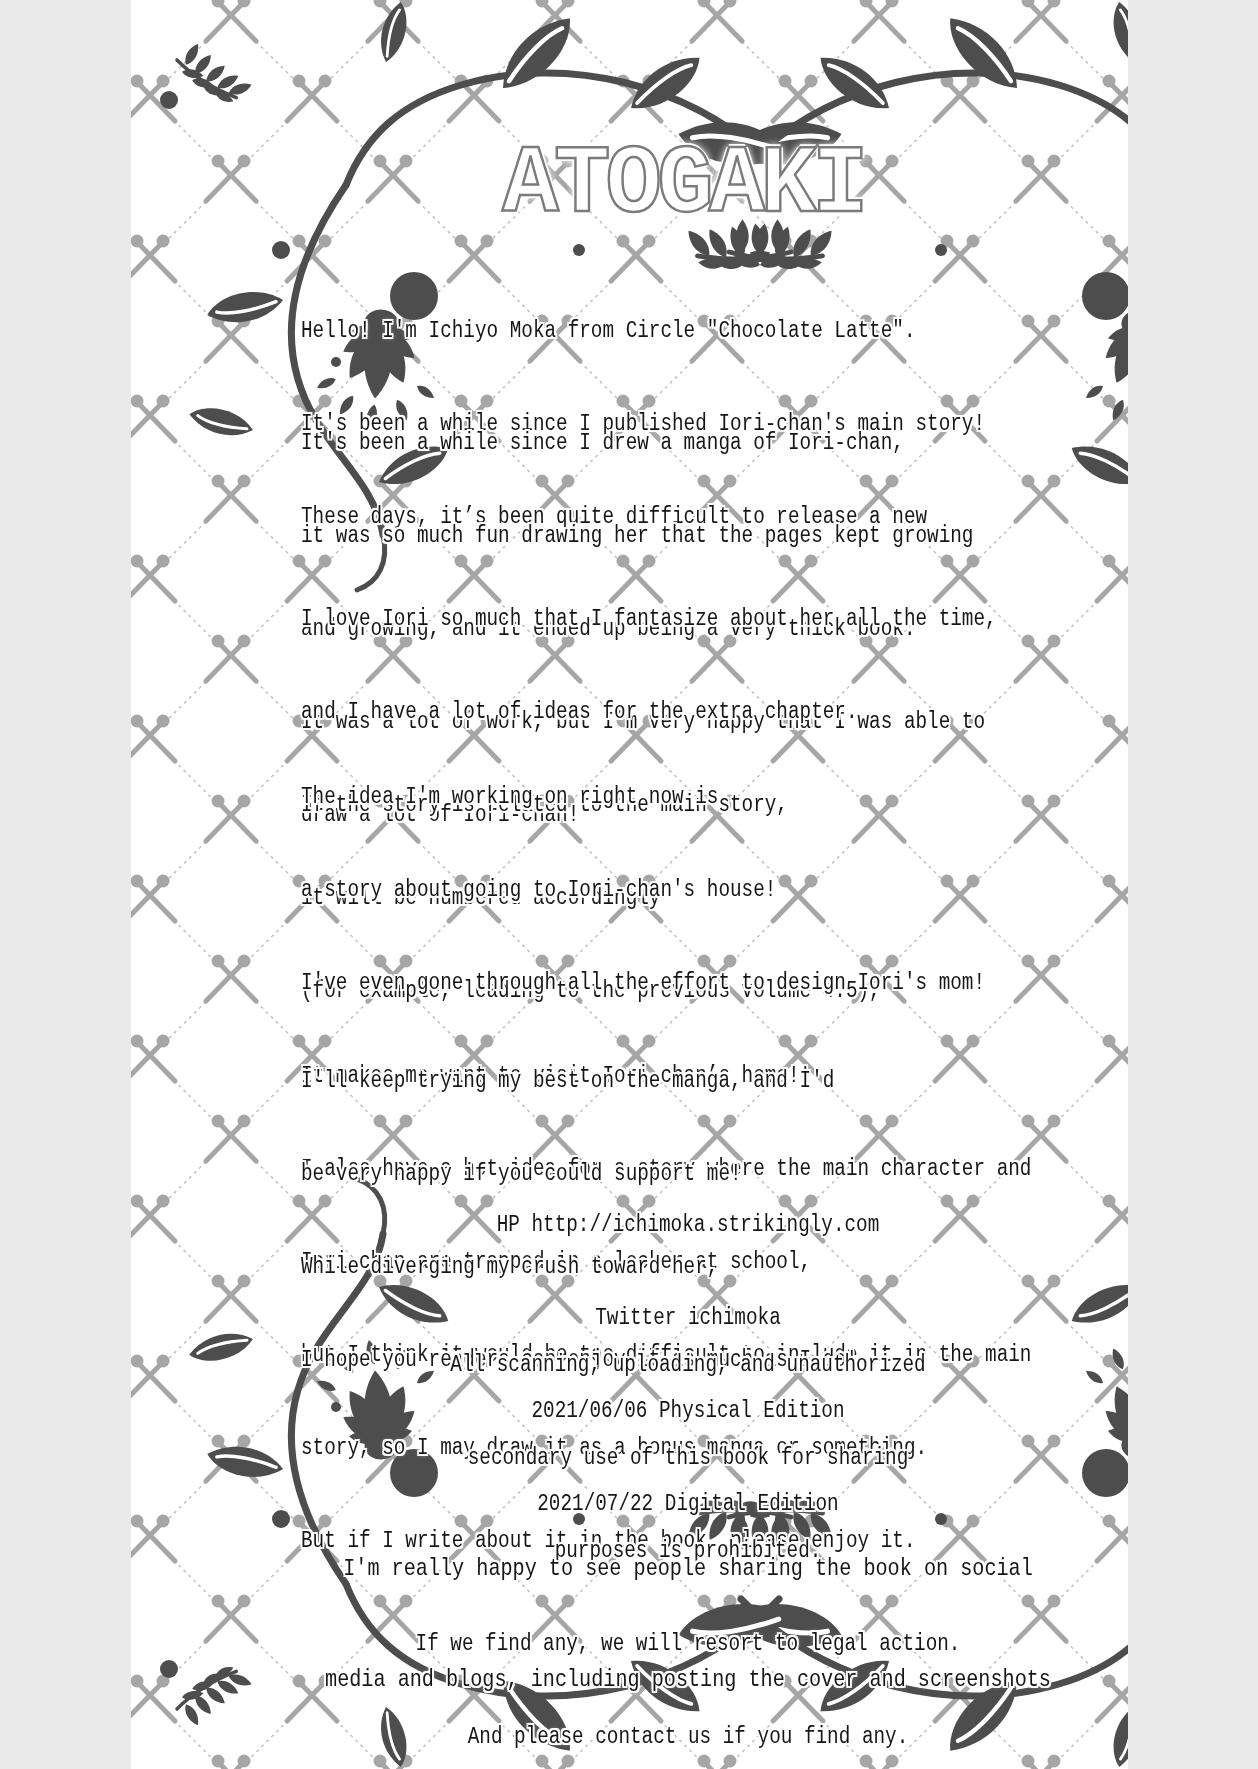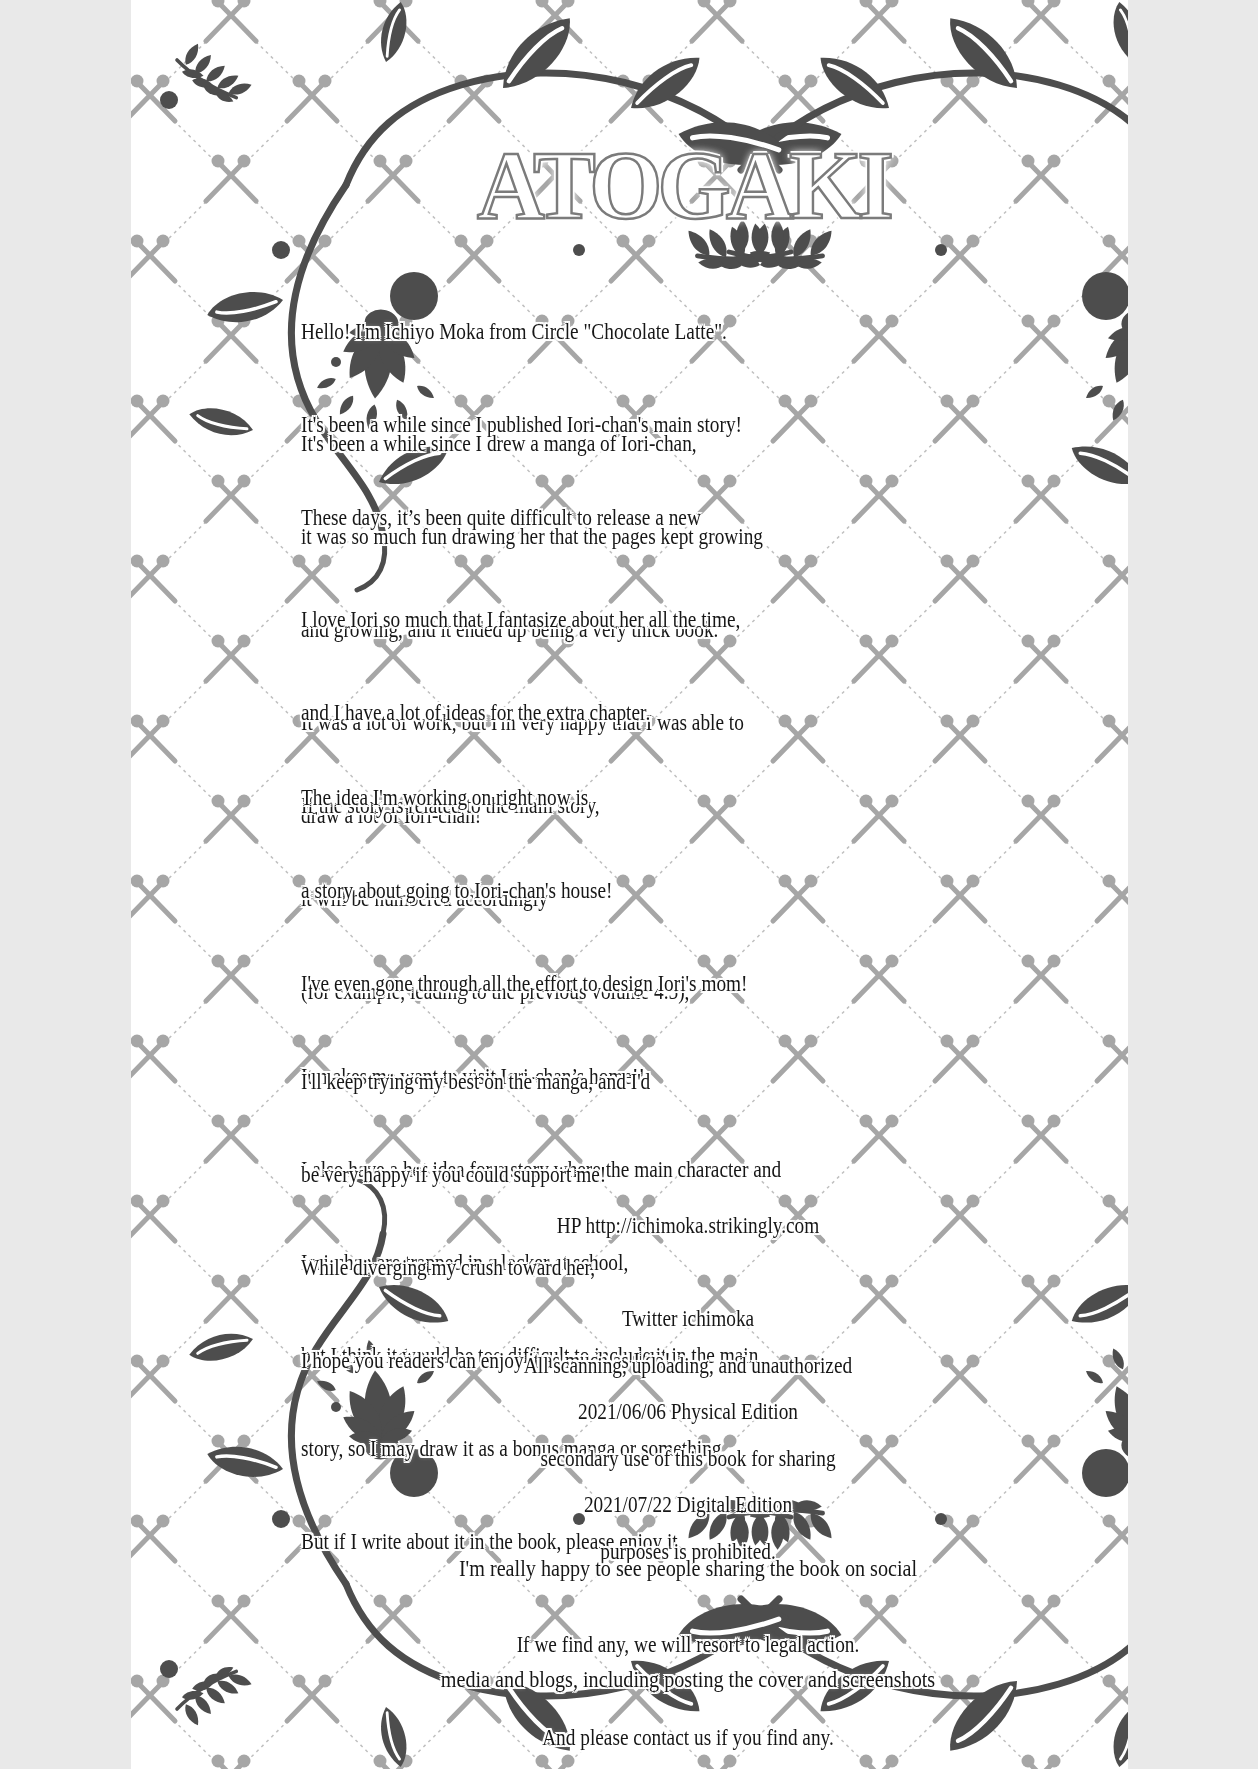--- a/index.html
+++ b/index.html
@@ -2,21 +2,21 @@
 <html><head>
 <meta charset="utf-8">
 <style>
   html,body{margin:0;padding:0;background:#e9e9e9;}
   #page{
     position:relative;
     width:997px;height:1769px;
     margin:0 auto;
     background:#a16207;
     overflow:hidden;
-    font-family:Liberation Serif, serif;
+    font-family:Liberation Mono, monospace;
   }
   #decor{position:absolute;left:0;top:0;width:1258px;height:1769px;}
   .txt{
     position:absolute;
     font-size:23px;
     line-height:31px;
     color:#161616;
     white-space:pre;
     transform:scaleX(0.84);
     transform-origin:0 0;

